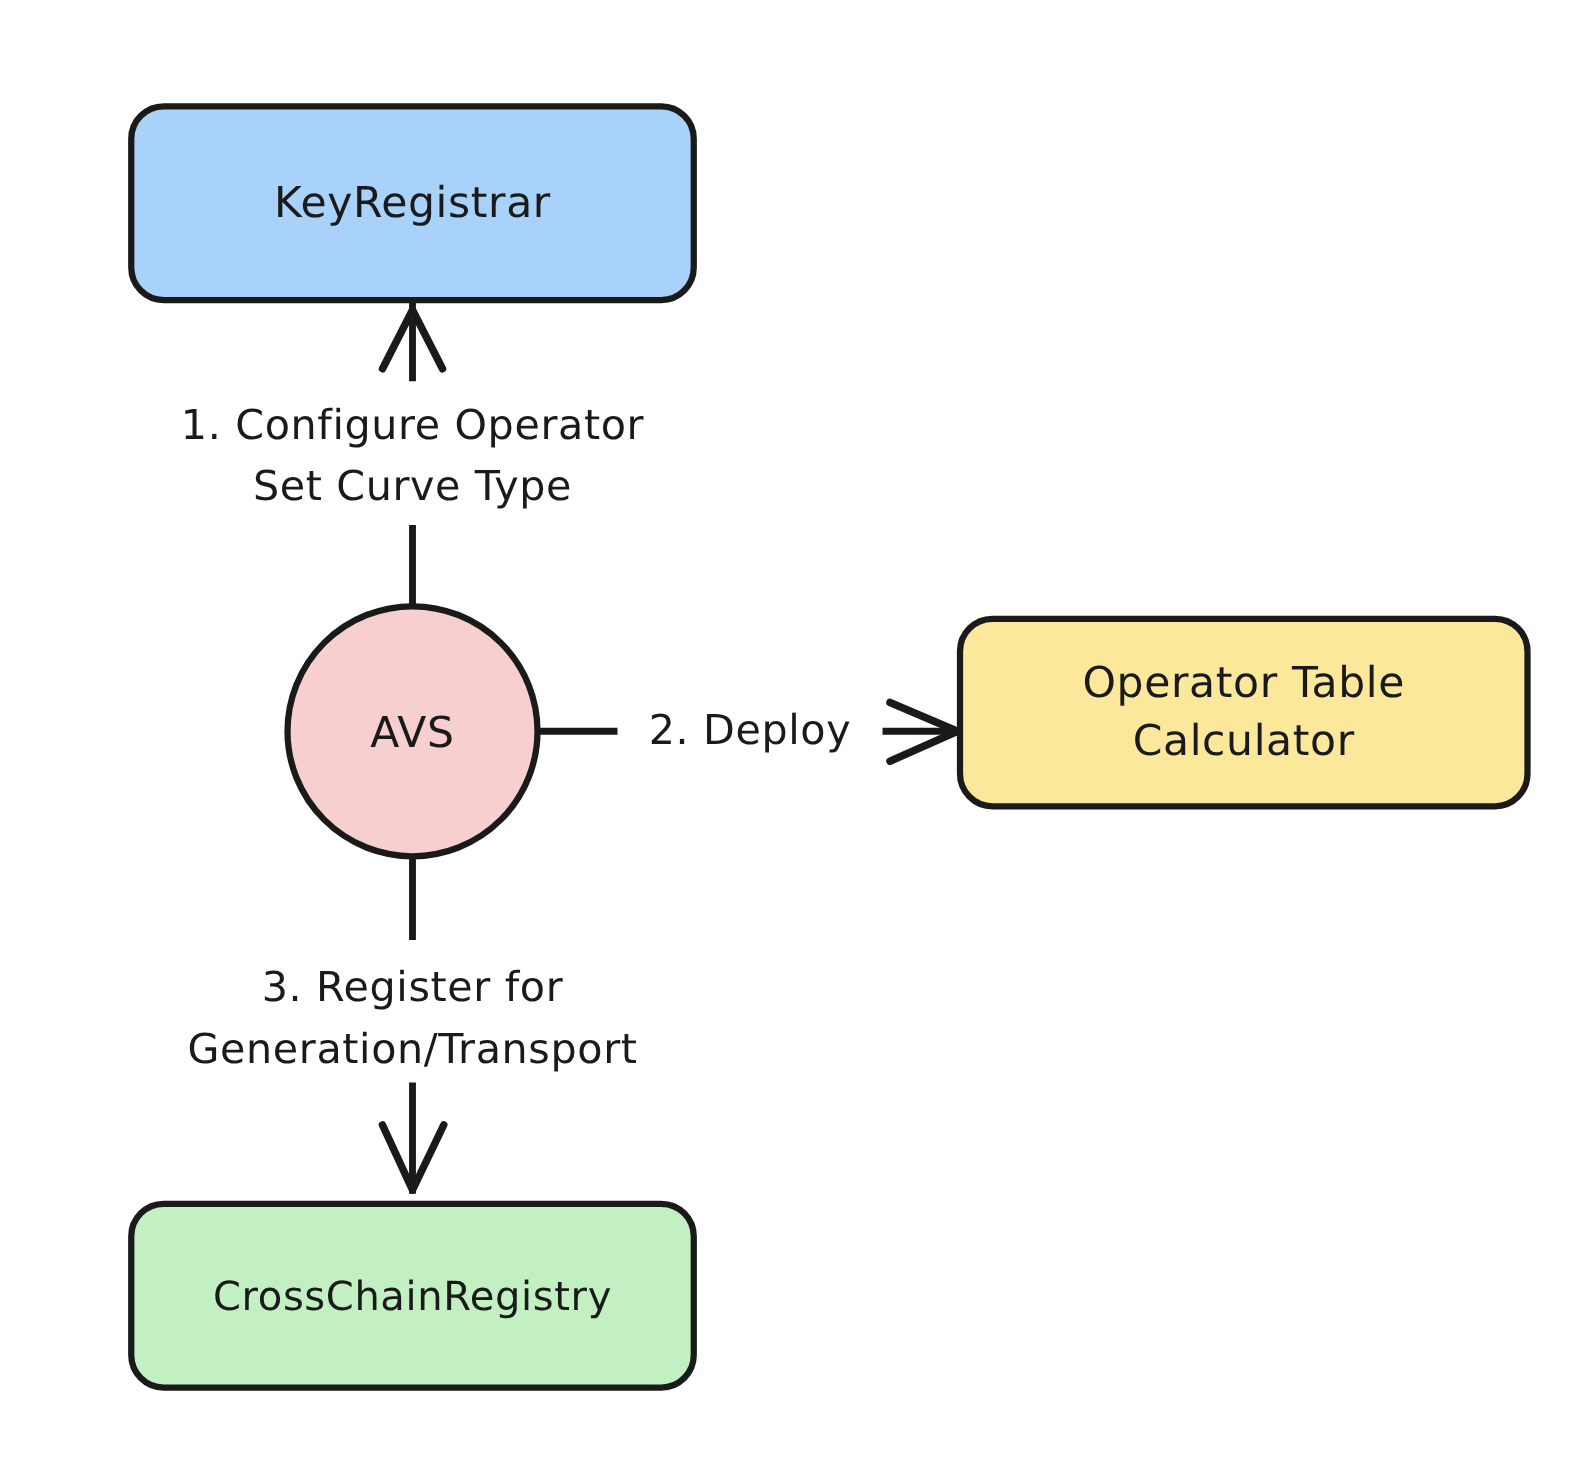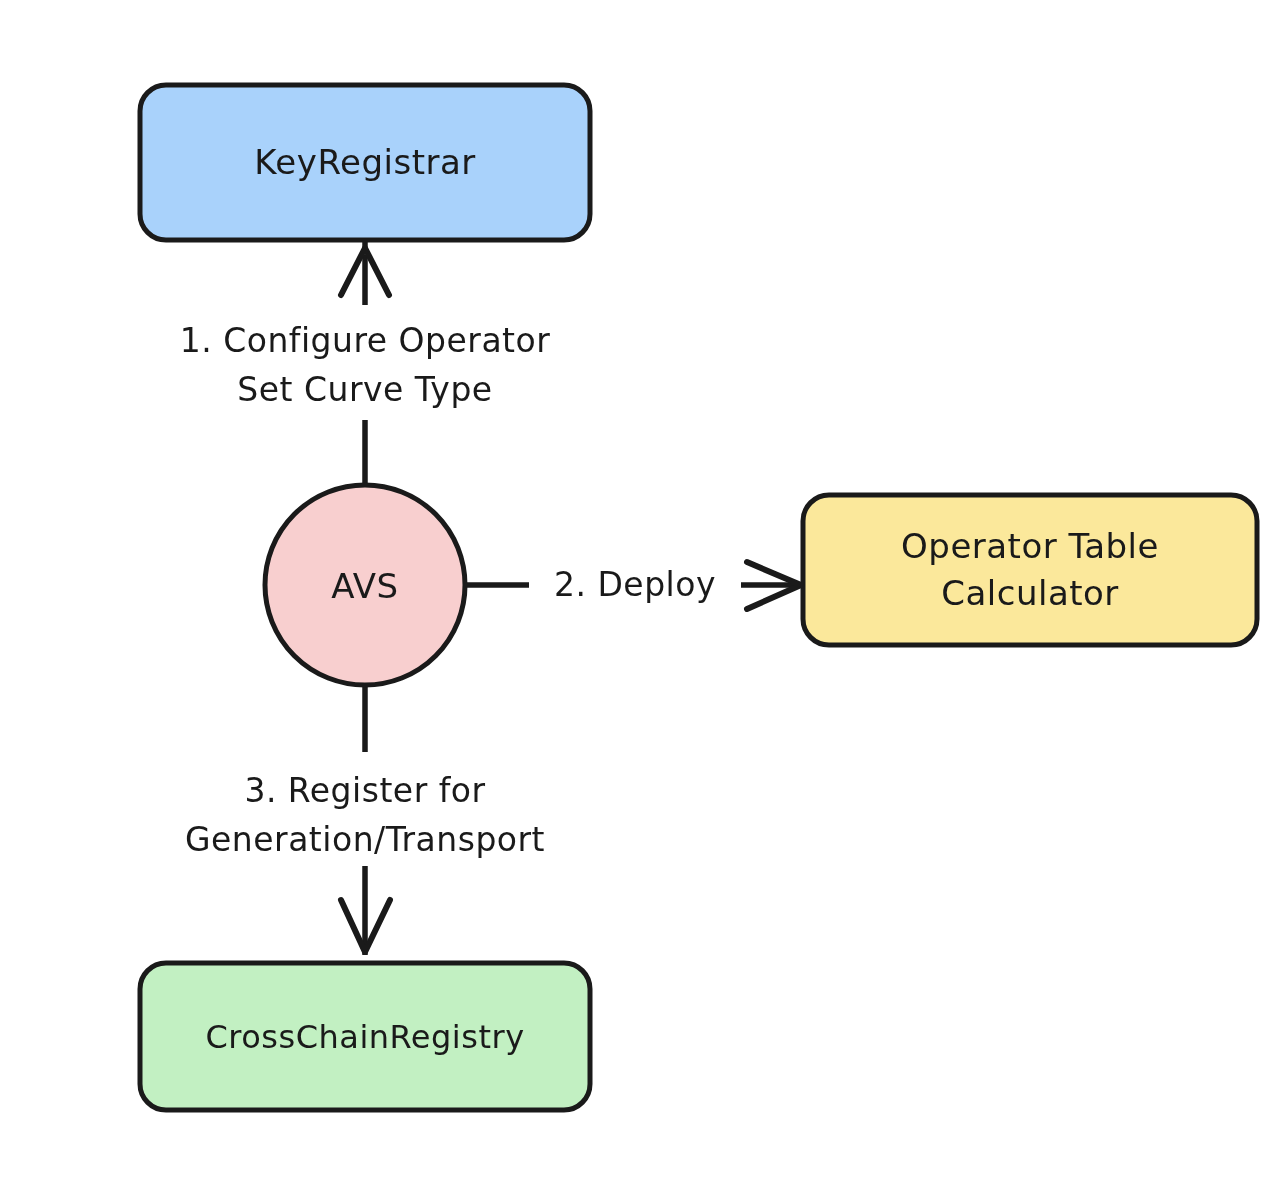--- a/index.html
+++ b/index.html
@@ -13,21 +13,20 @@
     height: 1182px;
     position: relative;
     overflow: hidden;
     font-family: "DejaVu Sans", sans-serif;
   }
   #diagram-root {
     position: absolute;
     inset: 0;
     width: 1078px;
     height: 1182px;
-    padding-left: 35px;
   }
   svg.flowchart {
     display: block;
     width: 1274px;
     height: 1182px;
   }
   .node-shape {
     stroke: #1a1a1a;
     stroke-width: 5;
     stroke-linejoin: round;

